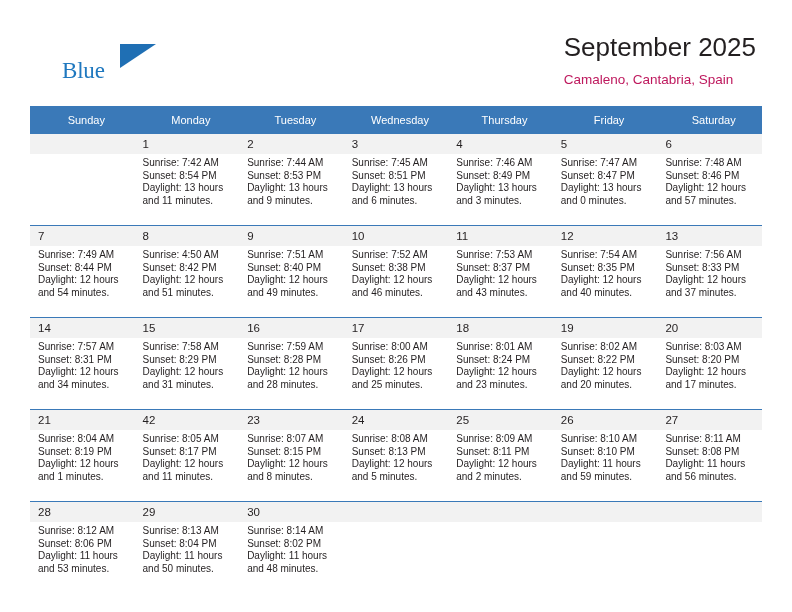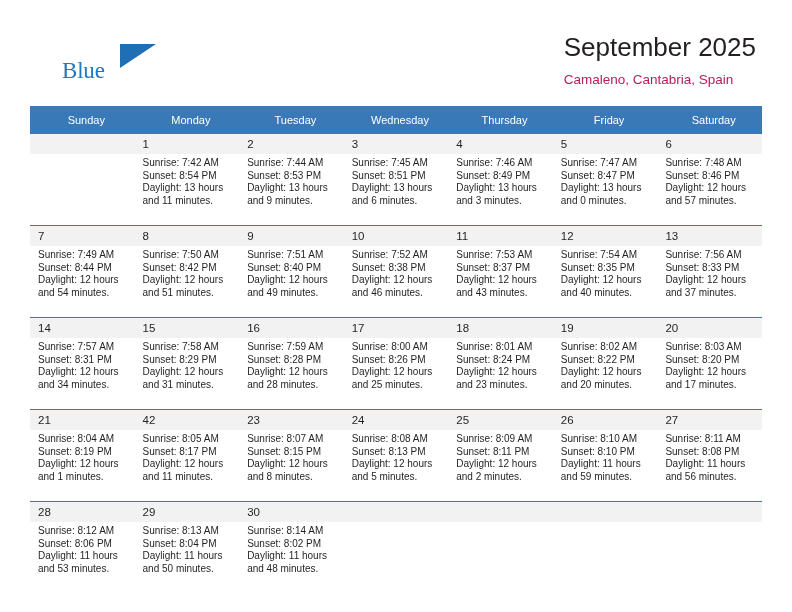--- a/index.html
+++ b/index.html
@@ -244,21 +244,21 @@
           <div class="details">
             <div>Sunrise: 7:49 AM</div>
             <div>Sunset: 8:44 PM</div>
             <div>Daylight: 12 hours</div>
             <div>and 54 minutes.</div>
           </div>
         </td>
         <td>
           <div class="daynum">8</div>
           <div class="details">
-            <div>Sunrise: 7:50 AM</div>
+            <div>Sunrise: 4:50 AM</div>
             <div>Sunset: 8:42 PM</div>
             <div>Daylight: 12 hours</div>
             <div>and 51 minutes.</div>
           </div>
         </td>
         <td>
           <div class="daynum">9</div>
           <div class="details">
             <div>Sunrise: 7:51 AM</div>
             <div>Sunset: 8:40 PM</div>

